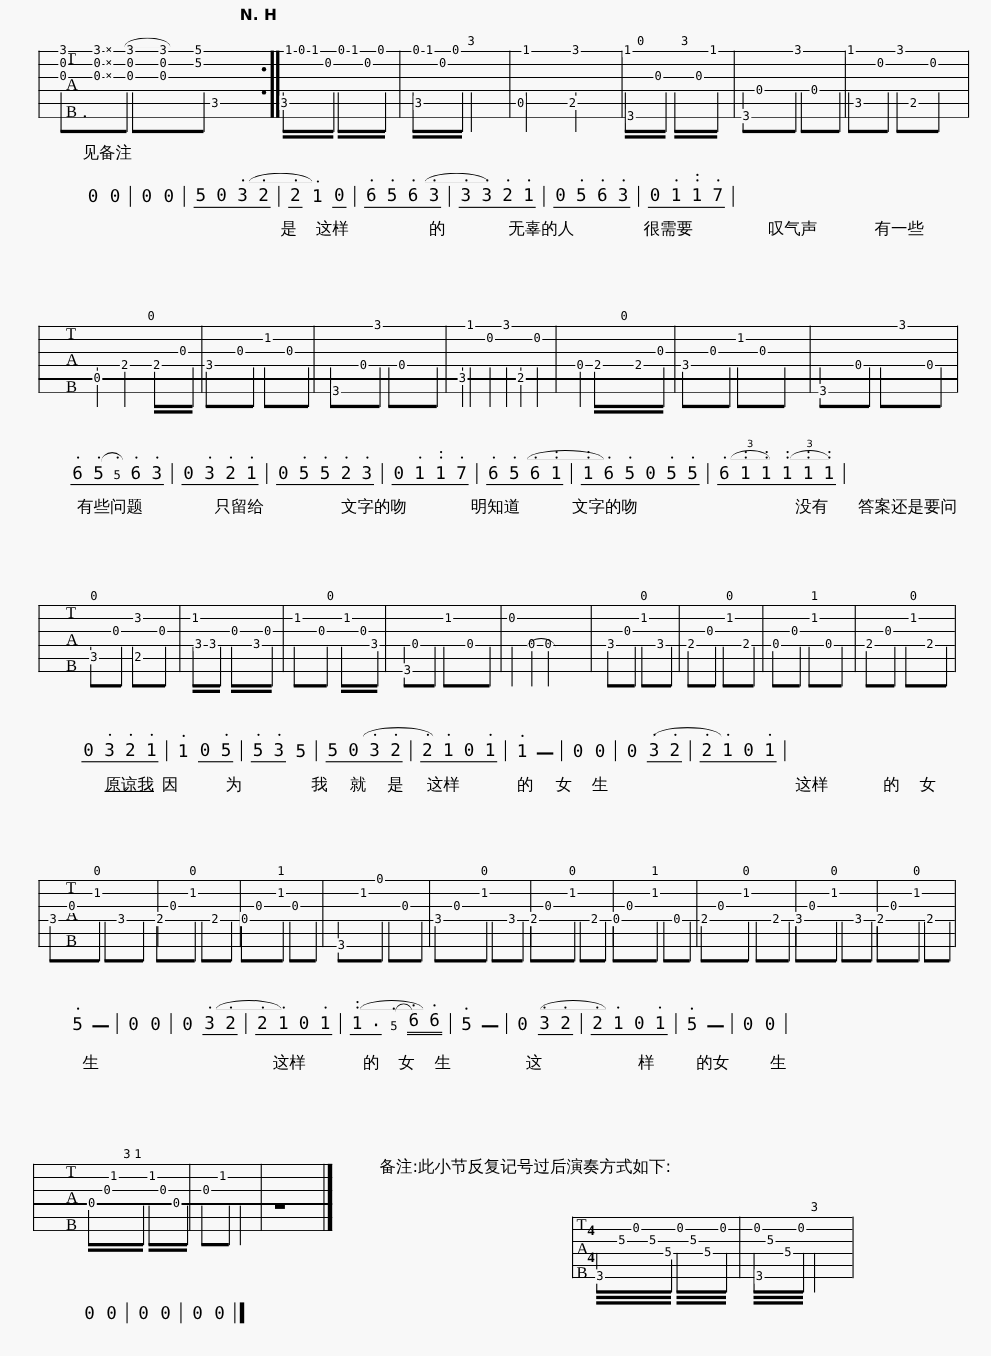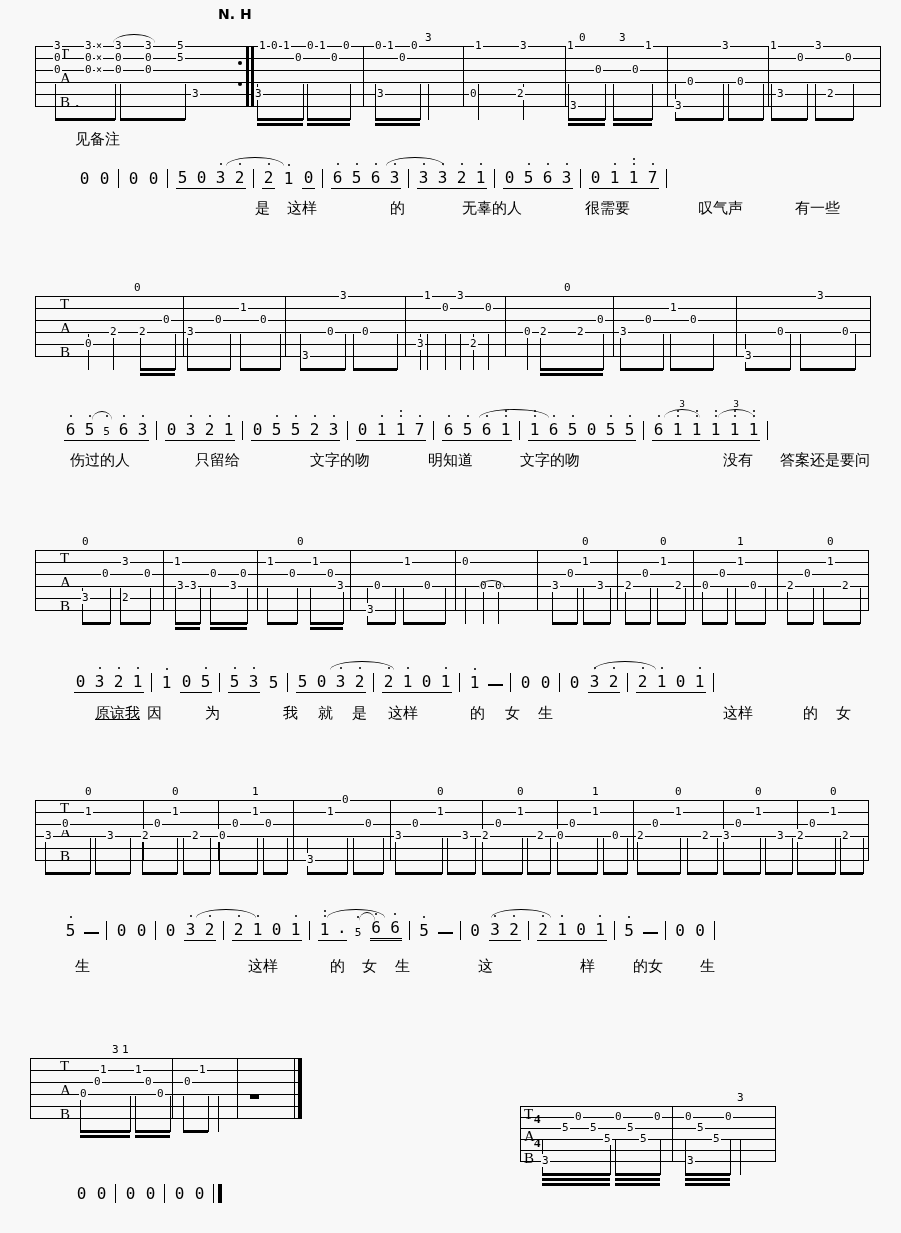--- a/index.html
+++ b/index.html
@@ -43,20 +43,21 @@
   .jfinal{border-left:1px solid #000;border-right:4px solid #000;width:4px;
           height:19px;margin-bottom:1px}
   .lyr{position:absolute;font:15px "DejaVu Sans",sans-serif;white-space:pre}
 </style>
 </head>
 <body>
 
 <div id="page">
   <div id="nh" class="txt">N. H</div>
   <div id="see" class="txt">见备注</div>
+  <div id="remark" class="txt">备注:此小节反复记号过后演奏方式如下:</div>
 <div class="staff" style="left: 35px; top: 46px; width: 845px; height: 61px; background-image: repeating-linear-gradient(rgb(0, 0, 0) 0px, rgb(0, 0, 0) 1px, transparent 1px, transparent 12px); background-size: 100% 61px; background-repeat: no-repeat;">
       <div class="sbar" style="left: 0px; height: 61px;"></div>
       <div class="sbar" style="left: 328px; height: 61px;"></div>
       <div class="sbar" style="left: 428px; height: 61px;"></div>
       <div class="sbar" style="left: 530px; height: 61px;"></div>
       <div class="sbar" style="left: 632px; height: 61px;"></div>
       <div class="sbar" style="left: 733px; height: 61px;"></div>
       <div class="sbar" style="left: 845px; height: 61px;"></div>
       <div class="sbar thick" style="left: 211px; height: 61px;"></div>
       <div class="sbar thick" style="left: 216px; height: 61px;"></div>
@@ -801,21 +802,21 @@
       <span class="jn"><span class="jv">0</span></span>
       <span class="jfinal"></span>
     </div>
     <div class="lyr" style="left: 255px; top: 199px;">是</div>
     <div class="lyr" style="left: 287px; top: 199px;">这样</div>
     <div class="lyr" style="left: 390px; top: 199px;">的</div>
     <div class="lyr" style="left: 462px; top: 199px;">无辜的人</div>
     <div class="lyr" style="left: 585px; top: 199px;">很需要</div>
     <div class="lyr" style="left: 698px; top: 199px;">叹气声</div>
     <div class="lyr" style="left: 795px; top: 199px;">有一些</div>
-    <div class="lyr" style="left: 70px; top: 451px;">伤过的人</div>
+    <div class="lyr" style="left: 70px; top: 451px;">有些问题</div>
     <div class="lyr" style="left: 195px; top: 451px;">只留给</div>
     <div class="lyr" style="left: 310px; top: 451px;">文字的吻</div>
     <div class="lyr" style="left: 428px; top: 451px;">明知道</div>
     <div class="lyr" style="left: 520px; top: 451px;">文字的吻</div>
     <div class="lyr" style="left: 723px; top: 451px;">没有</div>
     <div class="lyr" style="left: 780px; top: 451px;">答案还是要问</div>
     <div class="lyr" style="left: 95px; top: 704px; text-decoration: underline;">原谅我</div>
     <div class="lyr" style="left: 147px; top: 704px;">因</div>
     <div class="lyr" style="left: 205px; top: 704px;">为</div>
     <div class="lyr" style="left: 283px; top: 704px;">我</div>

